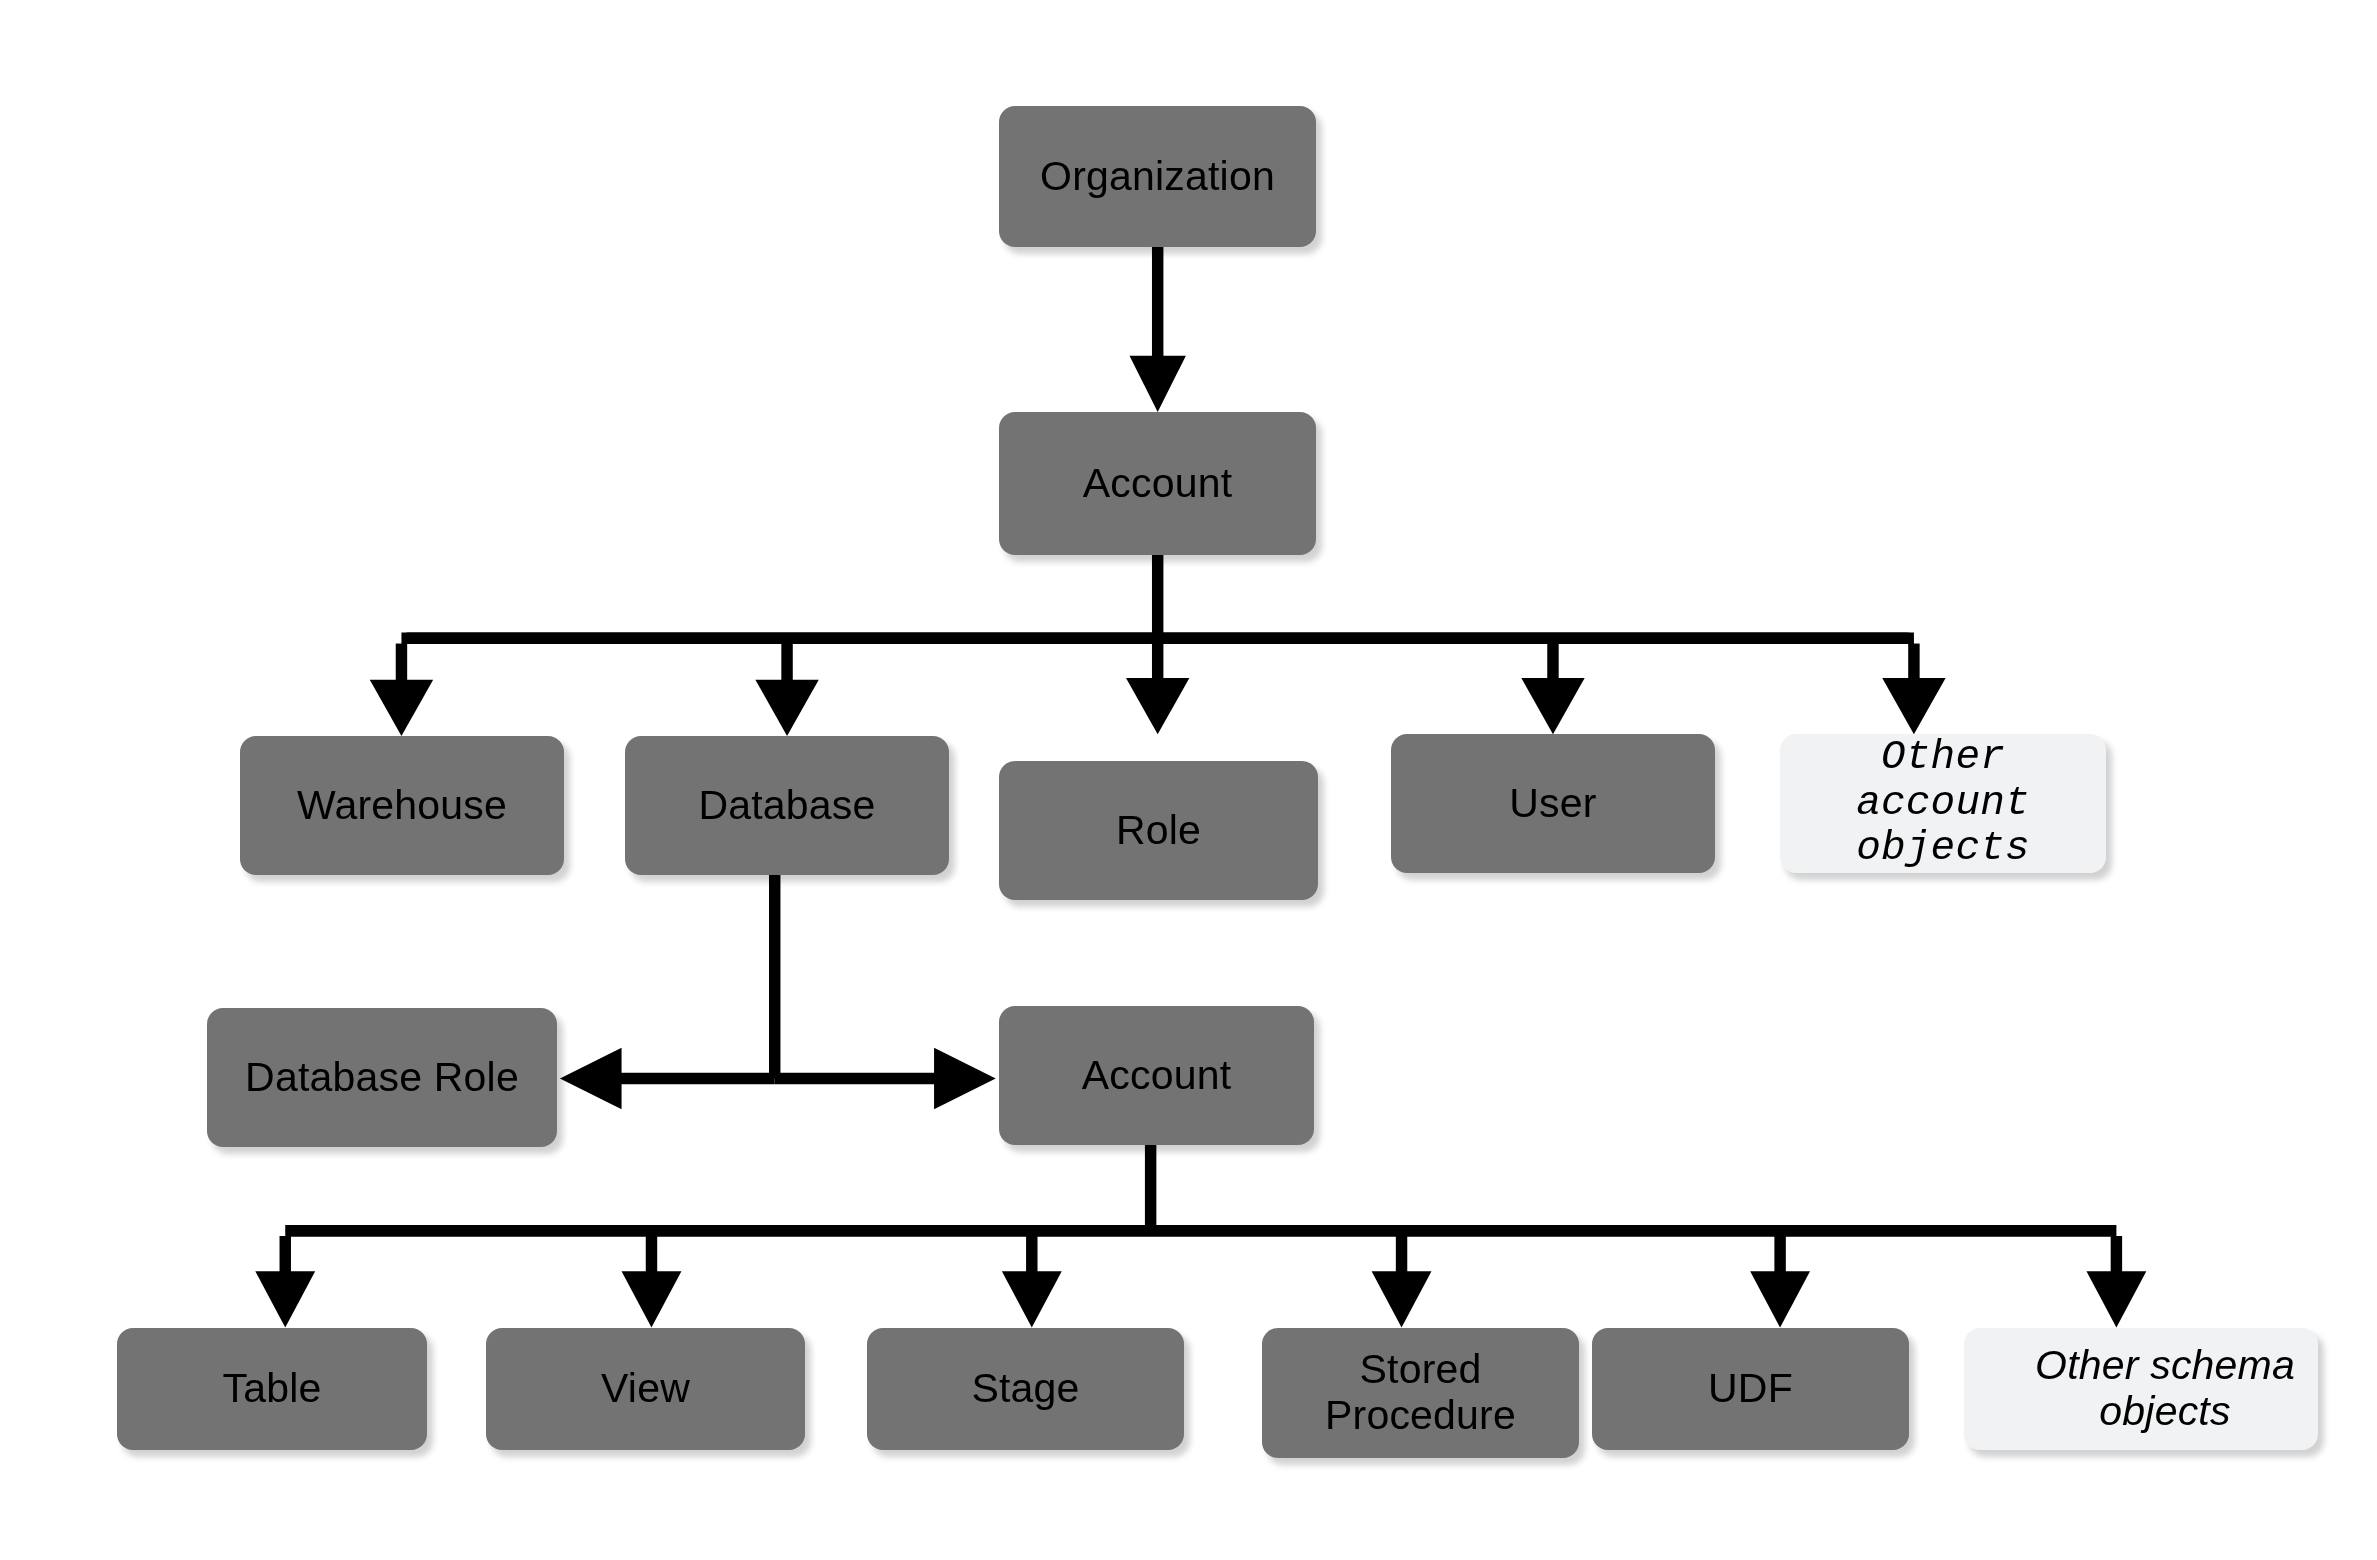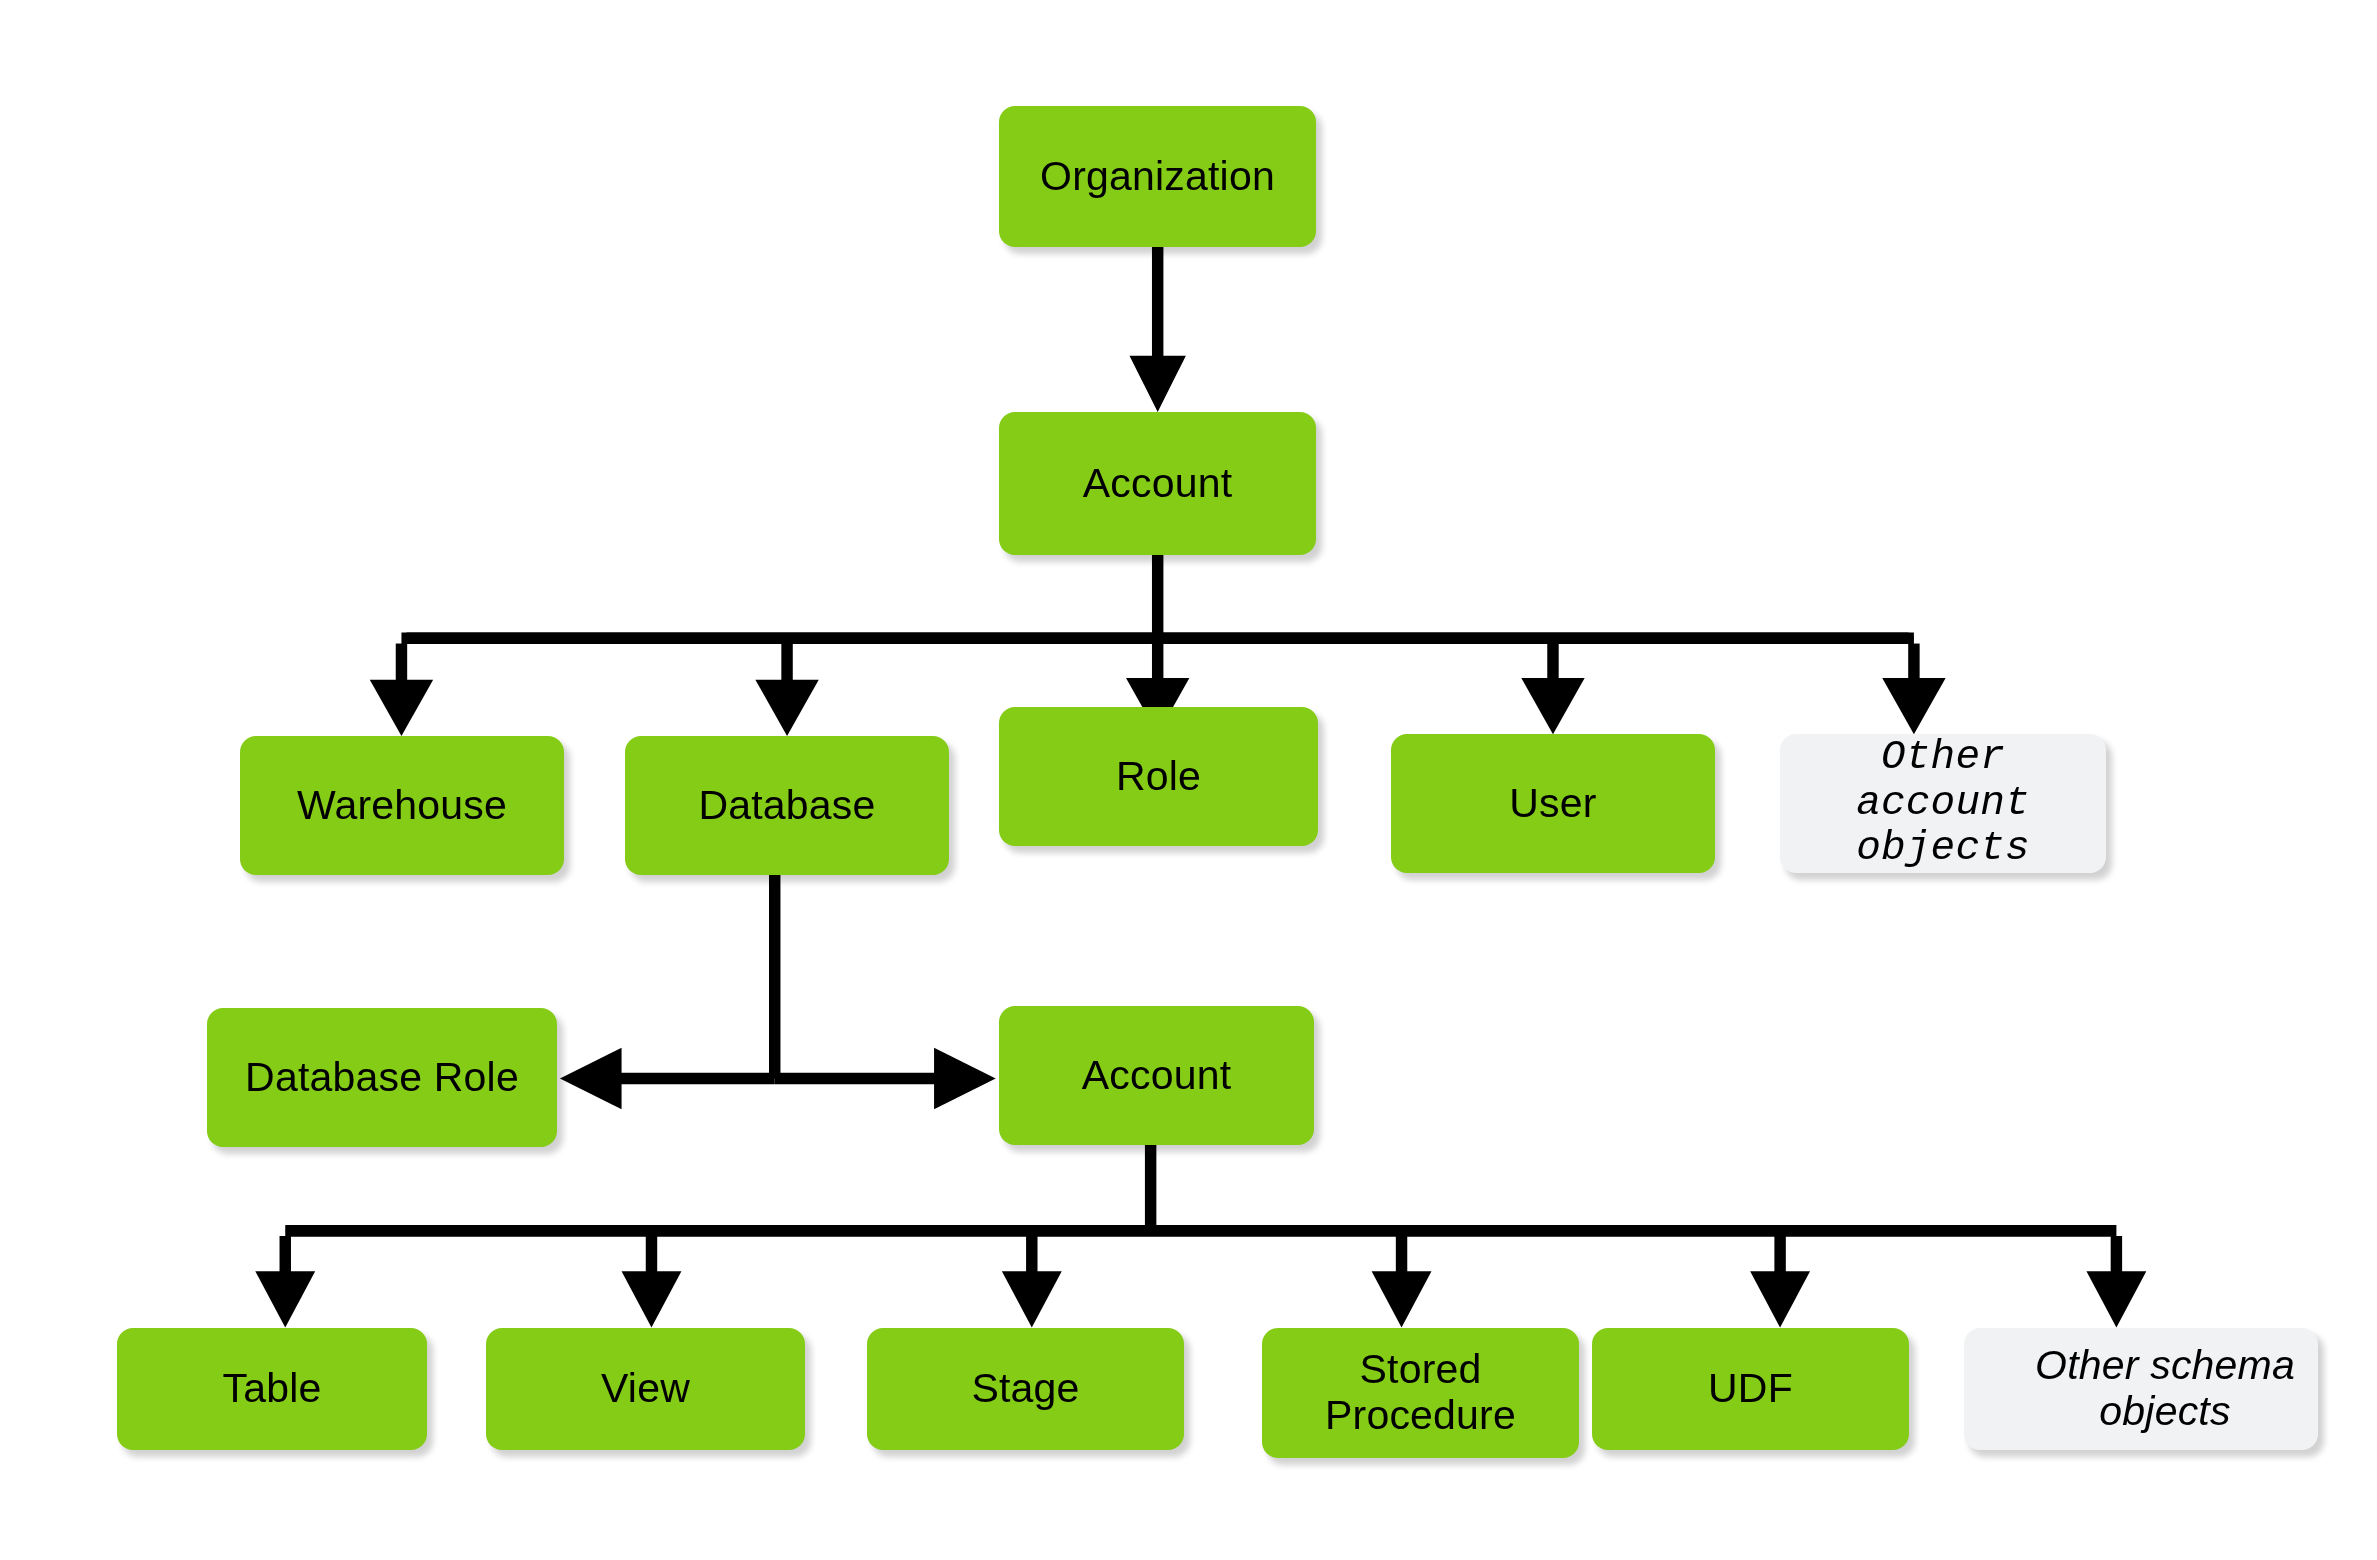--- a/index.html
+++ b/index.html
@@ -25,21 +25,21 @@
     height: 1560px;
   }
   .node {
     position: absolute;
     box-sizing: border-box;
     display: flex;
     align-items: center;
     justify-content: center;
     text-align: center;
     border-radius: 16px;
-    background: #84cc16;
+    background: #737373;
     color: #000000;
     font-size: 41px;
     line-height: 1.12;
     letter-spacing: 0.2px;
     box-shadow: 5.3px 6.2px 6.2px rgba(0, 0, 0, 0.18);
     z-index: 5;
   }
   .node.other {
     background: #f0f2f3;
     font-style: italic;
@@ -127,21 +127,21 @@
   </div>
 
   <div class="node" style="left:240px; top:736px; width:324px; height:139px;">
     <span class="label">Warehouse</span>
   </div>
 
   <div class="node" style="left:625px; top:736px; width:324px; height:139px;">
     <span class="label">Database</span>
   </div>
 
-  <div class="node" style="left:999px; top:707px; width:319px; height:139px;">
+  <div class="node" style="left:999px; top:761px; width:319px; height:139px;">
     <span class="label">Role</span>
   </div>
 
   <div class="node" style="left:1391px; top:734px; width:324px; height:139px;">
     <span class="label">User</span>
   </div>
 
   <div class="node other" style="left:1780px; top:734px; width:326px; height:139px;font-family:Liberation Mono, monospace;">
     <span class="label">Other account
 objects</span>

